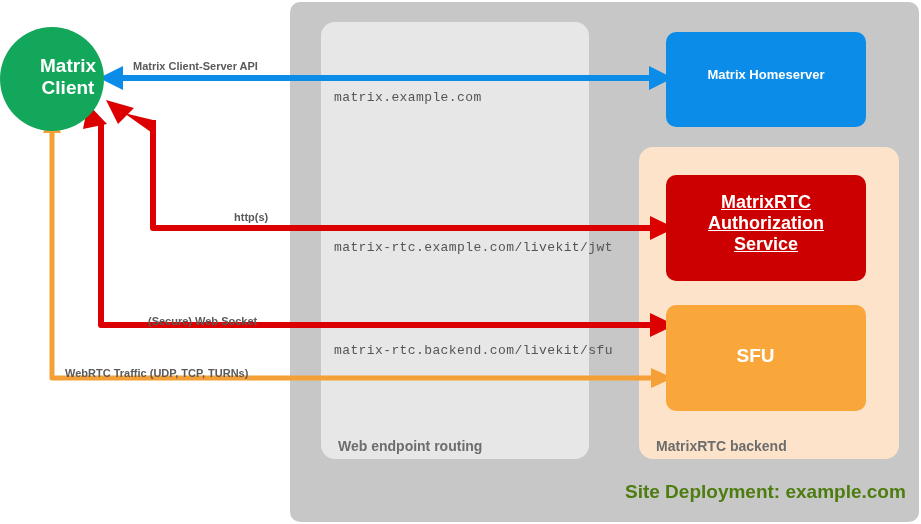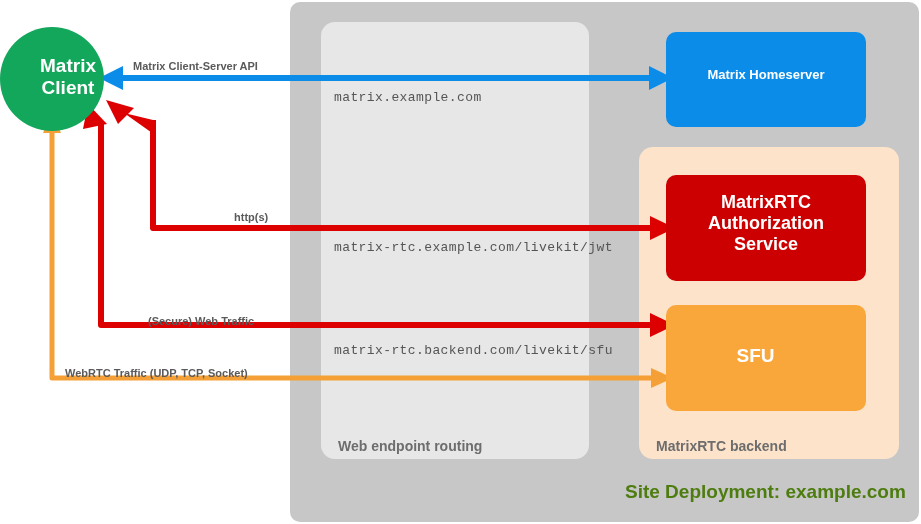--- a/index.html
+++ b/index.html
@@ -74,20 +74,21 @@
     left: 666px;
     top: 67px;
     width: 200px;
     font-size: 13px;
   }
   #auth-label {
     left: 666px;
     top: 192px;
     width: 200px;
     font-size: 18px;
+    text-decoration: underline;
   }
   #sfu-label {
     left: 666px;
     top: 345px;
     width: 179px;
     font-size: 19px;
   }
 </style>
 </head>
 <body>
@@ -156,23 +157,23 @@
     <div>Authorization</div>
     <div>Service</div>
   </div>
 
   <div class="node-label" id="sfu-label">SFU</div>
 
   <div class="edge-label" style="left:133px; top:60px;">Matrix Client-Server API</div>
 
   <div class="edge-label" style="left:234px; top:211px;">http(s)</div>
 
-  <div class="edge-label" style="left:148px; top:315px;">(Secure) Web Traffic</div>
+  <div class="edge-label" style="left:148px; top:315px;">(Secure) Web Socket</div>
 
-  <div class="edge-label" style="left:65px; top:367px;">WebRTC Traffic (UDP, TCP, Socket)</div>
+  <div class="edge-label" style="left:65px; top:367px;">WebRTC Traffic (UDP, TCP, TURNs)</div>
 
   <div class="url-label" style="left:334px; top:62px;">matrix.example.com</div>
 
   <div class="url-label" style="left:334px; top:212px;">matrix-rtc.example.com/livekit/jwt</div>
 
   <div class="url-label" style="left:334px; top:315px;">matrix-rtc.backend.com/livekit/sfu</div>
 
   <div class="panel-caption" style="left:338px; top:438px;">Web endpoint routing</div>
 
   <div class="panel-caption" style="left:656px; top:438px;">MatrixRTC backend</div>

